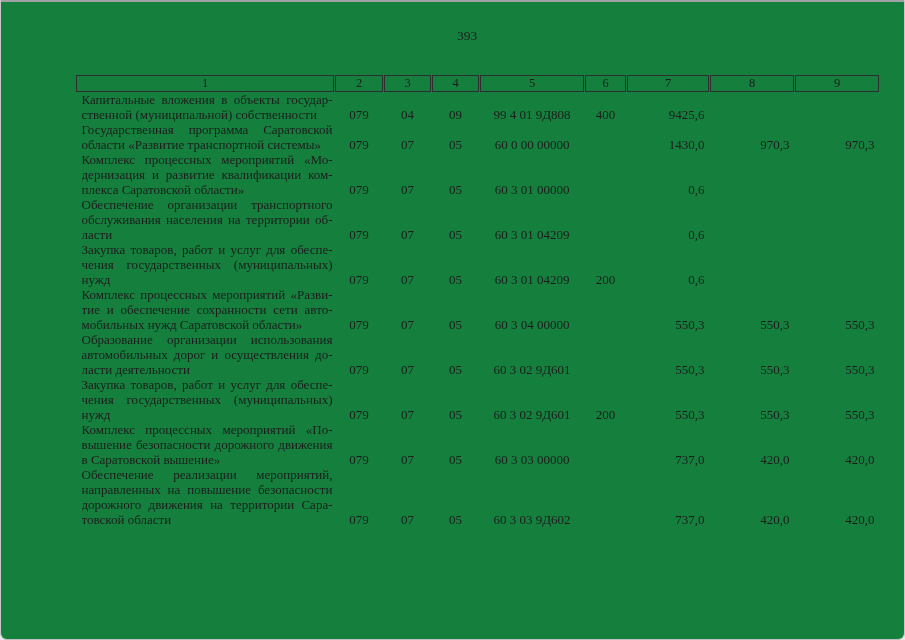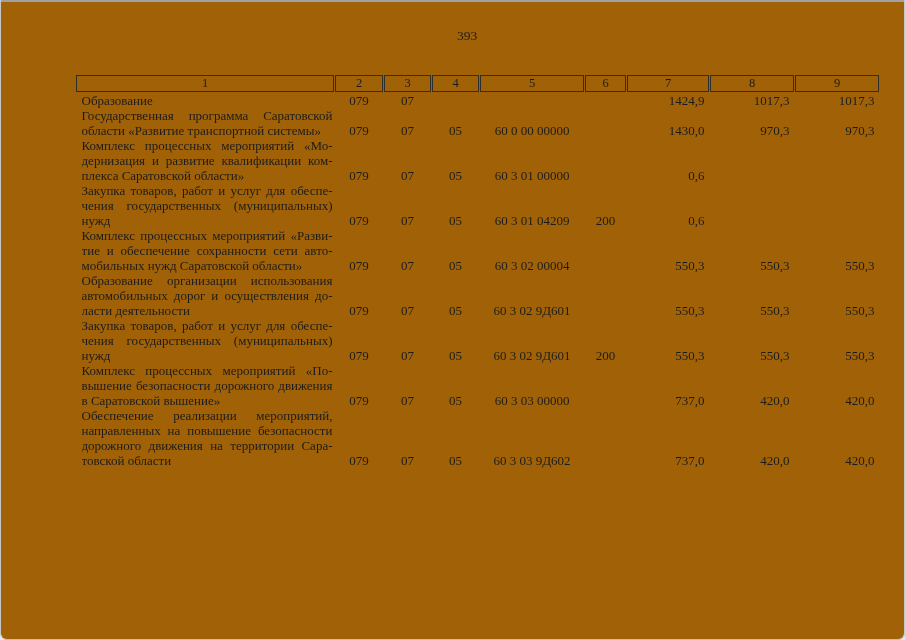--- a/index.html
+++ b/index.html
@@ -1,20 +1,20 @@
 <!DOCTYPE html>
 <html><head>
 <meta charset="utf-8">
 <style>
   html,body { margin:0; padding:0; background:#e9e9e9; }
   .screen {
     position: relative;
     width: 905px; height: 640px;
     box-sizing: border-box;
-    background: #a16207;
+    background: #15803d;
     border-top: 2px solid #9fa1a3;
     border-left: 1px solid #c6c8c8;
     border-right: 1px solid #c6c8c8;
     border-bottom: 1px solid #bfc1c1;
     border-radius: 2px 2px 7px 7px;
     overflow: hidden;
     font-family: "Liberation Serif", "DejaVu Serif", serif;
     color: #1c1c1c;
     padding-left: 24px;
   }
@@ -97,30 +97,31 @@
         <th>5</th>
         <th>6</th>
         <th>7</th>
         <th>8</th>
         <th>9</th>
       </tr>
     </thead>
     <tbody>
         <tr>
           <td class="cell-title">
-            <div class="line">Образование</div>
-          </td>
-          <td class="num-c">079</td>
-          <td class="num-c">07</td>
-          <td class="num-c"></td>
-          <td class="num-c"></td>
-          <td class="num-c"></td>
-          <td class="num-r">1424,9</td>
-          <td class="num-r">1017,3</td>
-          <td class="num-r last">1017,3</td>
+            <div class="line j">Капитальные вложения в объекты государ-</div>
+            <div class="line">ственной (муниципальной) собственности</div>
+          </td>
+          <td class="num-c">079</td>
+          <td class="num-c">04</td>
+          <td class="num-c">09</td>
+          <td class="num-c">99 4 01 9Д808</td>
+          <td class="num-c">400</td>
+          <td class="num-r">9425,6</td>
+          <td class="num-r"></td>
+          <td class="num-r last"></td>
         </tr>
         <tr>
           <td class="cell-title">
             <div class="line j">Государственная программа Саратовской</div>
             <div class="line">области «Развитие транспортной системы»</div>
           </td>
           <td class="num-c">079</td>
           <td class="num-c">07</td>
           <td class="num-c">05</td>
           <td class="num-c">60 0 00 00000</td>
@@ -139,20 +140,35 @@
           <td class="num-c">07</td>
           <td class="num-c">05</td>
           <td class="num-c">60 3 01 00000</td>
           <td class="num-c"></td>
           <td class="num-r">0,6</td>
           <td class="num-r"></td>
           <td class="num-r last"></td>
         </tr>
         <tr>
           <td class="cell-title">
+            <div class="line j">Обеспечение организации транспортного</div>
+            <div class="line j">обслуживания населения на территории об-</div>
+            <div class="line">ласти</div>
+          </td>
+          <td class="num-c">079</td>
+          <td class="num-c">07</td>
+          <td class="num-c">05</td>
+          <td class="num-c">60 3 01 04209</td>
+          <td class="num-c"></td>
+          <td class="num-r">0,6</td>
+          <td class="num-r"></td>
+          <td class="num-r last"></td>
+        </tr>
+        <tr>
+          <td class="cell-title">
             <div class="line j">Закупка товаров, работ и услуг для обеспе-</div>
             <div class="line j">чения государственных (муниципальных)</div>
             <div class="line">нужд</div>
           </td>
           <td class="num-c">079</td>
           <td class="num-c">07</td>
           <td class="num-c">05</td>
           <td class="num-c">60 3 01 04209</td>
           <td class="num-c">200</td>
           <td class="num-r">0,6</td>
@@ -161,21 +177,21 @@
         </tr>
         <tr>
           <td class="cell-title">
             <div class="line j">Комплекс процессных мероприятий «Разви-</div>
             <div class="line j">тие и обеспечение сохранности сети авто-</div>
             <div class="line">мобильных нужд Саратовской области»</div>
           </td>
           <td class="num-c">079</td>
           <td class="num-c">07</td>
           <td class="num-c">05</td>
-          <td class="num-c">60 3 02 00004</td>
+          <td class="num-c">60 3 04 00000</td>
           <td class="num-c"></td>
           <td class="num-r">550,3</td>
           <td class="num-r">550,3</td>
           <td class="num-r last">550,3</td>
         </tr>
         <tr>
           <td class="cell-title">
             <div class="line j">Образование организации использования</div>
             <div class="line j">автомобильных дорог и осуществления до-</div>
             <div class="line">ласти деятельности</div>

